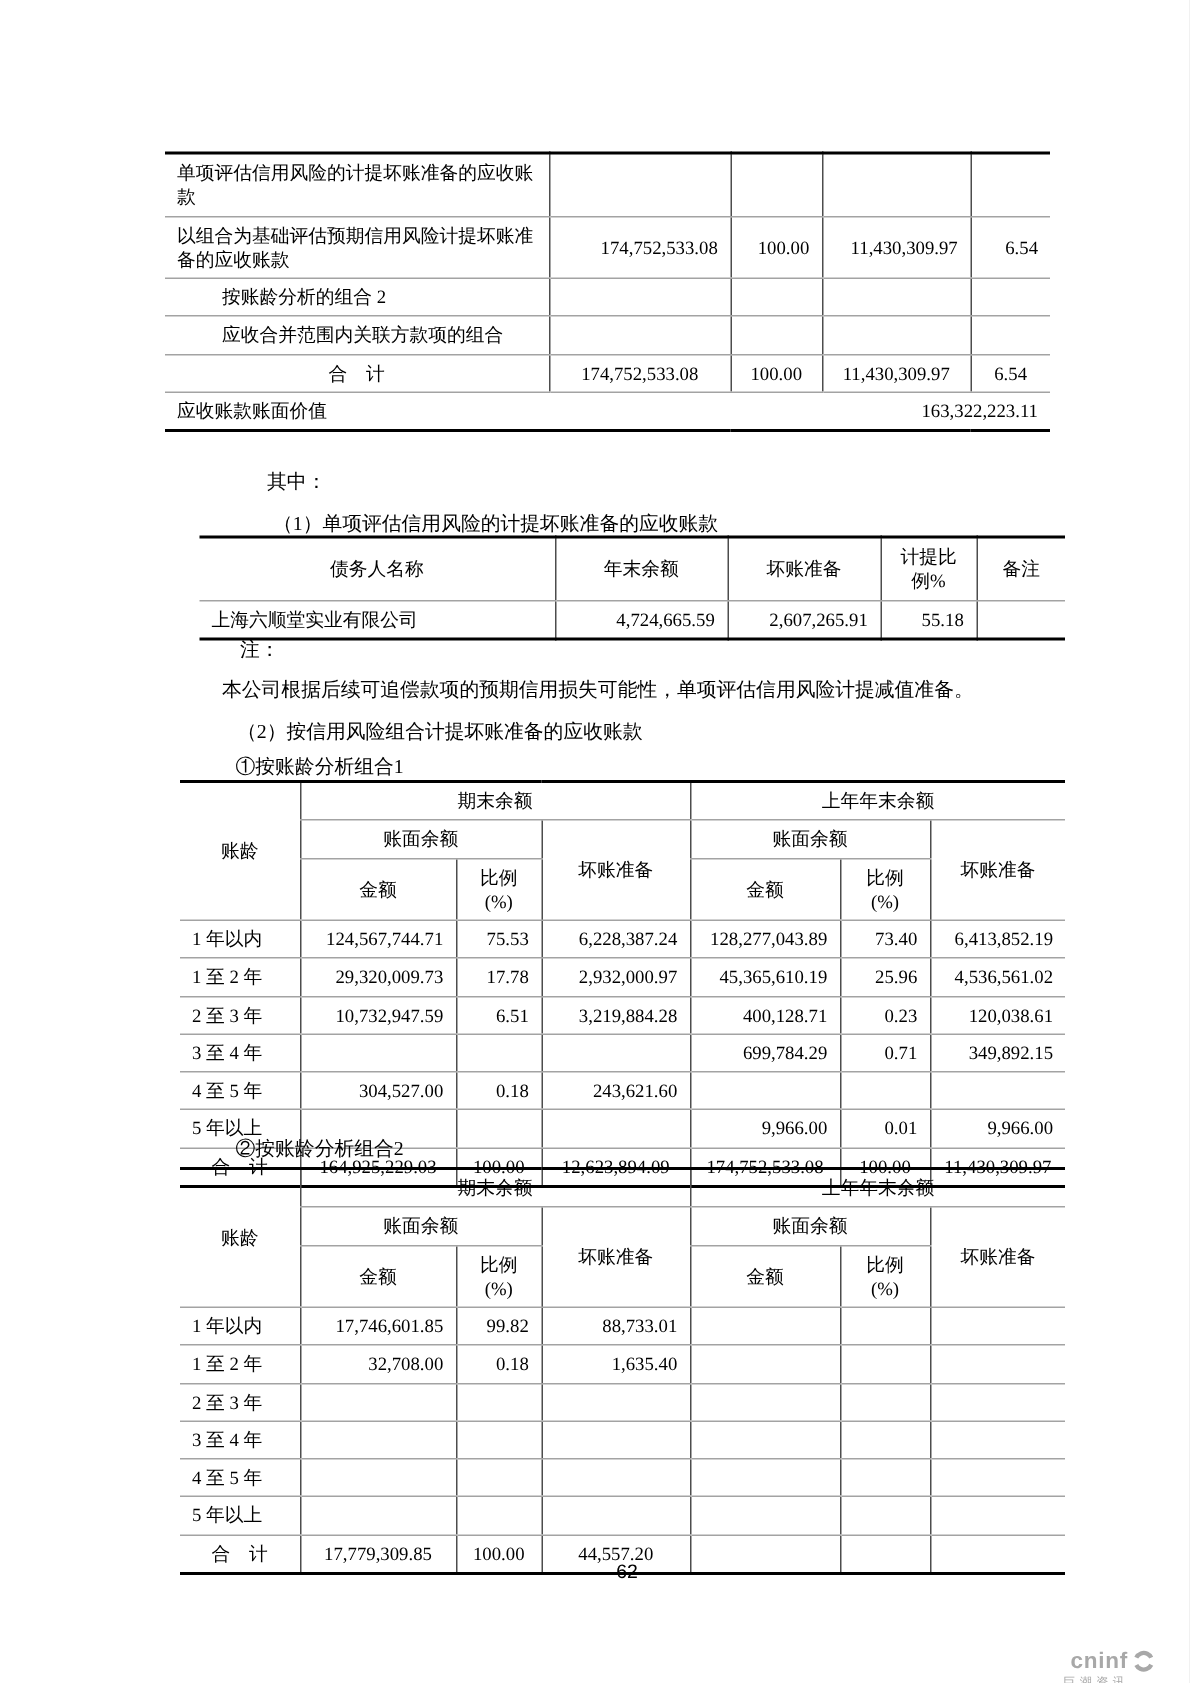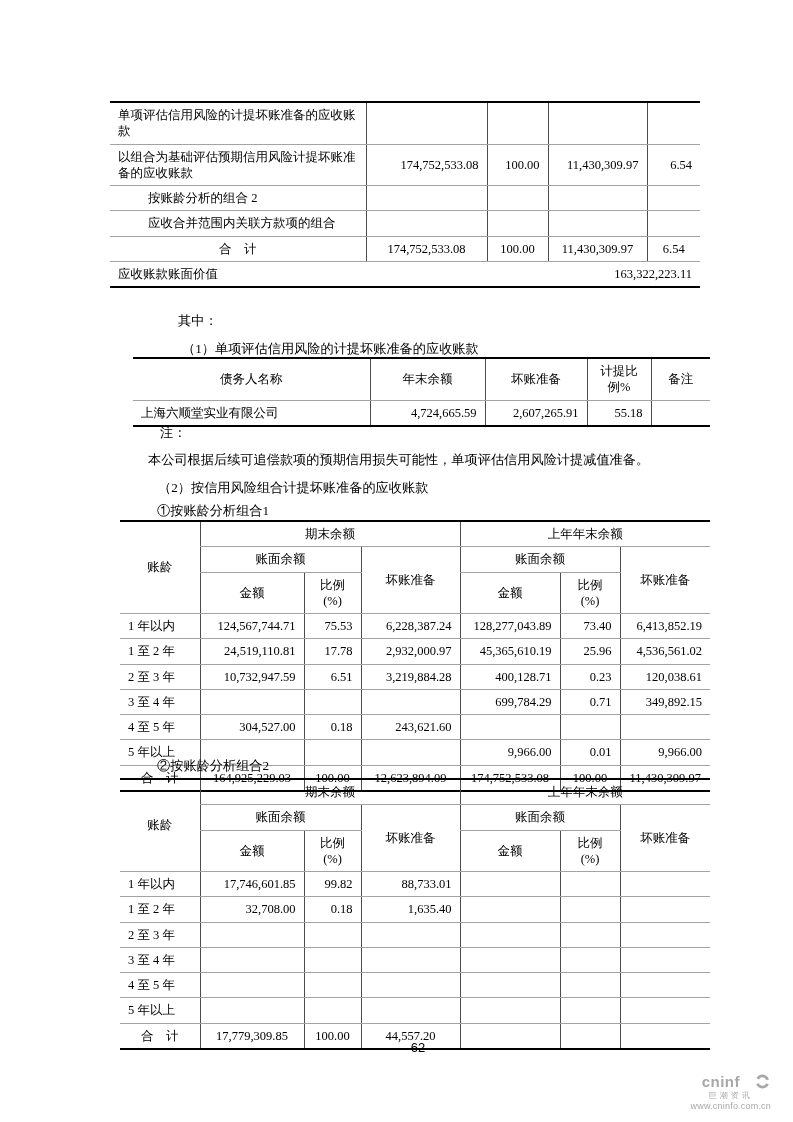--- a/index.html
+++ b/index.html
@@ -36,21 +36,21 @@
   .t-item2{left:158px;top:479px;}
   .t-combo1{left:157px;top:502px;}
   .t-combo2{left:157px;top:757px;text-align:center;}
 
   .pagenum{position:absolute;left:126px;top:1040px;width:584px;text-align:center;
            font-family:"Liberation Sans","DejaVu Sans",sans-serif;font-size:13px;}
 
   
   .wm{position:absolute;right:22px;top:1073px;text-align:center;color:#a8a8a8;
       font-family:"Liberation Sans","DejaVu Sans",sans-serif;line-height:1.15;}
-  .wm .row1{display:flex;align-items:center;justify-content:flex-end;gap:14px;}
+  .wm .row1{display:flex;align-items:center;justify-content:flex-end;gap:2px;margin-top:26px;}
   .wm .logo{font-size:15px;font-weight:bold;letter-spacing:.5px;}
   .wm .cn{font-size:8px;letter-spacing:3px;margin-top:1px;}
   .wm .url{font-size:9px;letter-spacing:.2px;margin-top:1px;}
 </style>
 </head>
 <body>
 
 <div class="page">
 
 
@@ -171,21 +171,21 @@
       <td class="al nl">1 年以内</td>
       <td class="ar">124,567,744.71</td>
       <td class="ar">75.53</td>
       <td class="ar">6,228,387.24</td>
       <td class="ar">128,277,043.89</td>
       <td class="ar">73.40</td>
       <td class="ar">6,413,852.19</td>
     </tr>
     <tr>
       <td class="al nl">1 至 2 年</td>
-      <td class="ar">24,519,110.81</td>
+      <td class="ar">29,320,009.73</td>
       <td class="ar">17.78</td>
       <td class="ar">2,932,000.97</td>
       <td class="ar">45,365,610.19</td>
       <td class="ar">25.96</td>
       <td class="ar">4,536,561.02</td>
     </tr>
     <tr>
       <td class="al nl">2 至 3 年</td>
       <td class="ar">10,732,947.59</td>
       <td class="ar">6.51</td>

